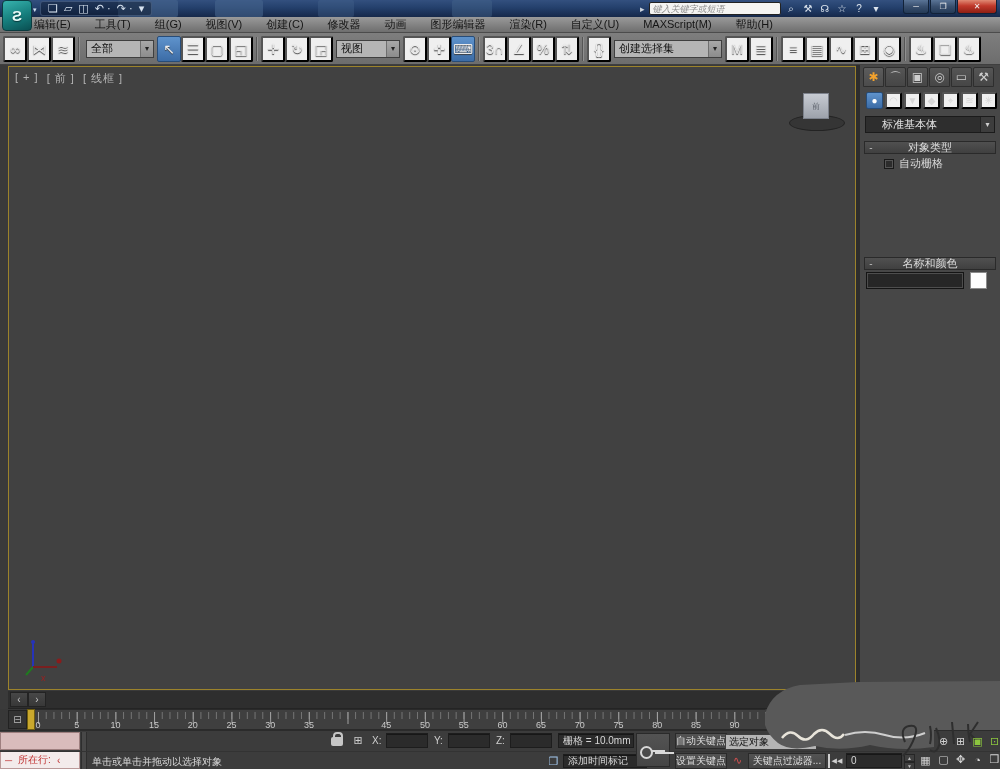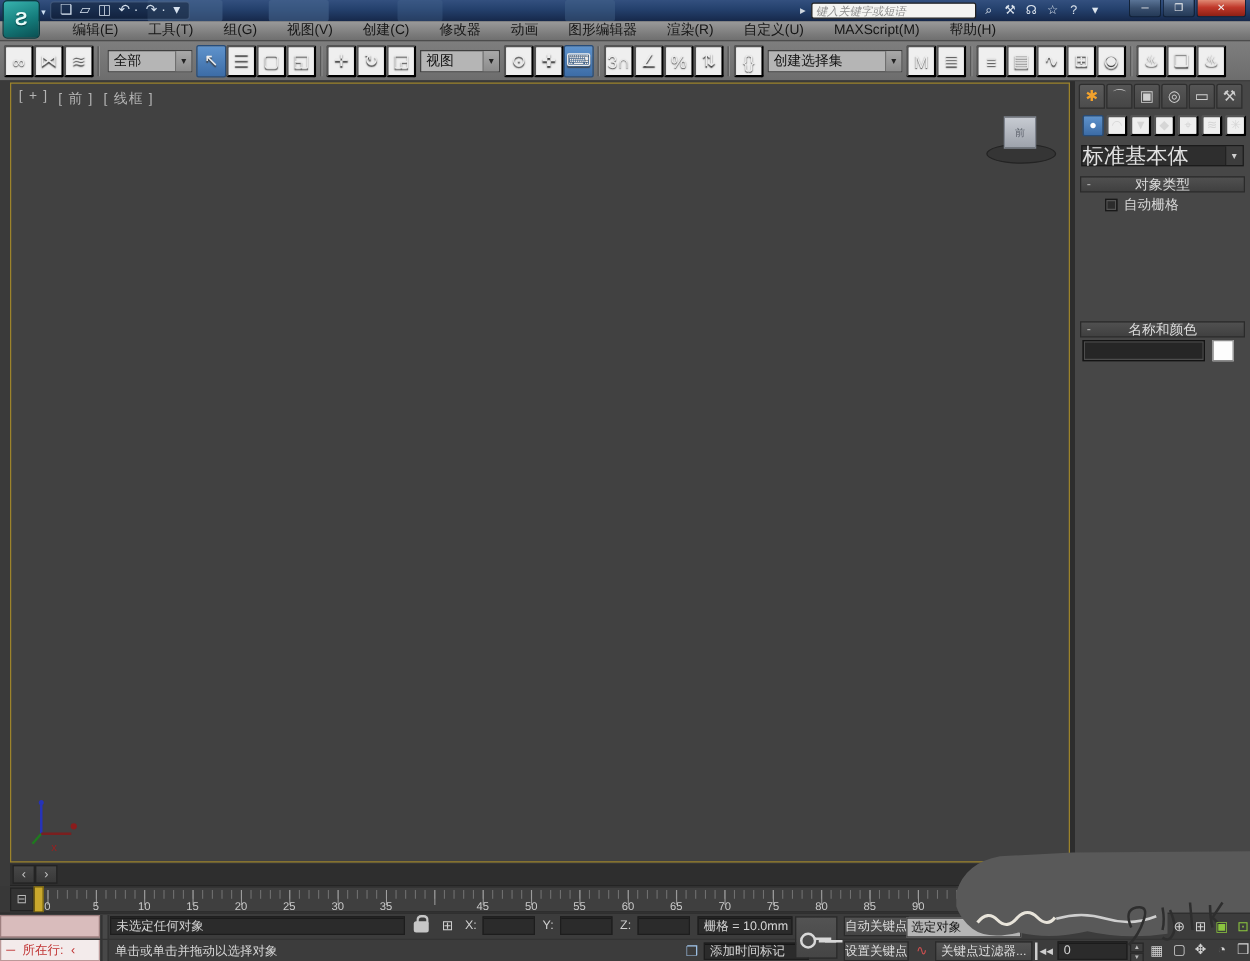--- a/index.html
+++ b/index.html
@@ -30,21 +30,21 @@
   #win-controls{right:3px;top:0;display:flex;}
   .win-btn{height:14px;border:1px solid #122238;border-top:none;color:#f2f2f2;font-size:8px;
     display:flex;align-items:center;justify-content:center;border-radius:0 0 3px 3px;margin-left:1px;
     background:linear-gradient(180deg,#5a7496 0%,#394f6e 50%,#243a57 100%);}
   #close-btn{width:40px;background:linear-gradient(180deg,#e08a74 0%,#c0392b 45%,#8e1f14 100%);}
   #min-btn,#max-btn{width:26px;}
 
   
   #menubar{left:0;top:17px;width:1000px;height:16px;
     background:linear-gradient(180deg,#9a9a9a,#7b7b7b 70%,#6f6f6f);
-    border-bottom:1px solid #4c4c4c;display:flex;align-items:center;padding-left:46px;}
+    border-bottom:1px solid #4c4c4c;display:flex;align-items:center;padding-left:22px;}
   .menu-item{font-size:11px;color:#151515;padding:0 12px;line-height:15px;white-space:nowrap;}
 
   
   #maintoolbar{left:0;top:33px;width:1000px;height:32px;
     background:linear-gradient(180deg,#7e7e7e,#6d6d6d);
     border-bottom:1px solid #3f3f3f;display:flex;align-items:center;padding-left:3px;}
   .tb-btn{width:24px;height:26px;display:flex;align-items:center;justify-content:center;
     color:#ececec;font-size:14px;flex:none;border-radius:2px;}
   .tb-btn .g{pointer-events:none;text-shadow:0 1px 1px #3c3c3c;}
   .tb-btn.active{background:linear-gradient(180deg,#5f93cc,#3c6ca6);border:1px solid #274c78;}
@@ -75,21 +75,21 @@
   .cp-tab{width:21px;height:20px;background:linear-gradient(180deg,#555,#464646);border:1px solid #2e2e2e;
     display:flex;align-items:center;justify-content:center;font-size:12px;color:#cfcfcf;border-radius:2px 2px 0 0;}
   .cp-tab.active{background:linear-gradient(180deg,#5c5c5c,#4c4c4c);}
   .cp-tab.active .g{color:#f2a22d;}
   #cp-subtabs{position:absolute;left:6px;top:27px;display:flex;gap:2px;}
   .cp-subtab{width:17px;height:17px;display:flex;align-items:center;justify-content:center;
     font-size:10px;color:#d6d6d6;border-radius:2px;}
   .cp-subtab.active{background:linear-gradient(180deg,#5f93cc,#3c6ca6);border:1px solid #274c78;color:#fff;}
   #cp-combo{position:absolute;left:5px;top:51px;width:130px;height:17px;background:#2e2e2e;
     border:1px solid #1b1b1b;display:flex;align-items:center;}
-  #cp-combo .val{flex:1;font-size:17px;color:#e2e2e2;padding:0 0;white-space:nowrap;}
+  #cp-combo .val{flex:1;font-size:11px;color:#e2e2e2;padding:0 16px;white-space:nowrap;}
   #cp-combo .arr{width:14px;height:15px;background:#3d3d3d;border-left:1px solid #222;
     color:#cfcfcf;font-size:8px;display:flex;align-items:center;justify-content:center;}
   .rollout{position:absolute;left:4px;width:132px;height:13px;background:linear-gradient(180deg,#505050,#404040);
     border:1px solid #2a2a2a;display:flex;align-items:center;font-size:11px;color:#dcdcdc;}
   .rollout .minus{width:12px;text-align:center;font-size:10px;color:#bbb;}
   .rollout .ttl{flex:1;text-align:center;padding-right:12px;}
   #autogrid-row{position:absolute;left:24px;top:91px;display:flex;align-items:center;gap:5px;
     font-size:11px;color:#d8d8d8;}
   #autogrid-box{width:10px;height:10px;background:#2c2c2c;border:1px solid #191919;box-shadow:inset 0 0 0 1px #555;}
   #obj-grid{position:absolute;left:6px;top:105px;width:128px;display:grid;
@@ -438,21 +438,20 @@
   <div id="statusbar" class="abs">
     <div id="listener1"></div>
     <div id="listener2">
       <span>─</span>
       <span>所在行:</span>
       <span>‹</span>
     </div>
     <div id="splitter"></div>
 
     <div class="srow" id="srow1">
-      <div class="sfield" style="left:88px;top:1px;width:236px;height:15px;">未选定任何对象</div>
       <div class="mini-icon" style="left:329px;top:3px;width:16px;height:13px;">
         <span id="lock-icon"></span>
       </div>
       <div class="mini-icon" style="left:350px;top:1px;width:16px;height:15px;">⊞</div>
       <span class="slabel" style="left:372px;top:1px;">X:</span>
       <div class="sfield" style="left:386px;top:1px;width:42px;height:15px;"></div>
       <span class="slabel" style="left:434px;top:1px;">Y:</span>
       <div class="sfield" style="left:448px;top:1px;width:42px;height:15px;"></div>
       <span class="slabel" style="left:496px;top:1px;">Z:</span>
       <div class="sfield" style="left:510px;top:1px;width:42px;height:15px;"></div>

